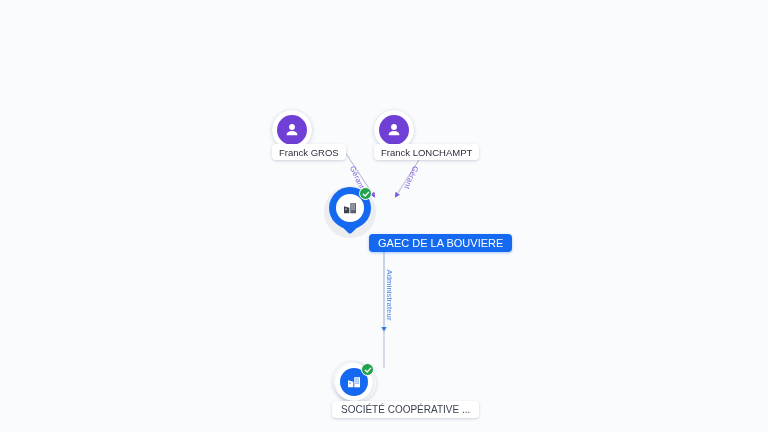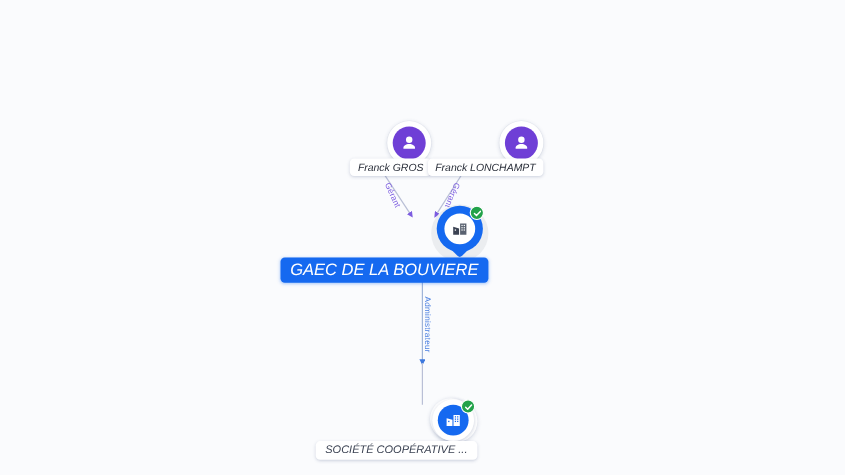--- a/index.html
+++ b/index.html
@@ -52,22 +52,21 @@
   #edge-label-administrateur {
     left: 389px; top: 265px;
     transform: rotate(90deg);
   }
 
   
   .node {
     position: absolute;
     display: flex;
     flex-direction: column;
-    align-items: flex-end;
-    font-style: italic;
+    align-items: flex-start;
   }
 
   
   .person-node { width: 120px; }
   #node-franck-gros   { left: 272px; top: 110px; }
   #node-pierre-lonchampt { left: 374px; top: 110px; }
 
   .person-avatar-shell {
     width: 40px;
     height: 40px;
@@ -174,31 +173,32 @@
     z-index: 5;
     box-sizing: border-box;
   }
   .pin .check-badge { right: -1px; top: 0px; }
 
   .company-pill {
     margin-top: -4px;
     background: #1569f0;
     border-radius: 4px;
     padding: 3px 9px;
-    font-size: 15px;
+    font-size: 11px;
     color: #ffffff;
     white-space: nowrap;
     box-shadow: 0 1px 3px rgba(21,105,240,0.35);
     position: relative;
     z-index: 4;
+    margin-left: 45px;
   }
 
   
   #node-societe {
-    left: 302px;
+    left: 332px;
     top: 360px;
     width: 132px;
   }
   .circle-halo {
     position: relative;
     width: 44px;
     height: 44px;
     display: flex;
     align-items: center;
     justify-content: center;

